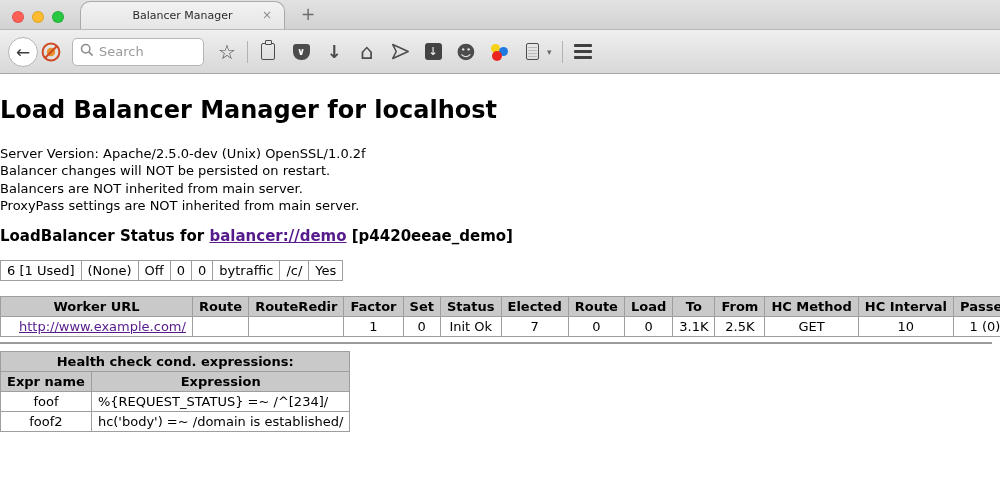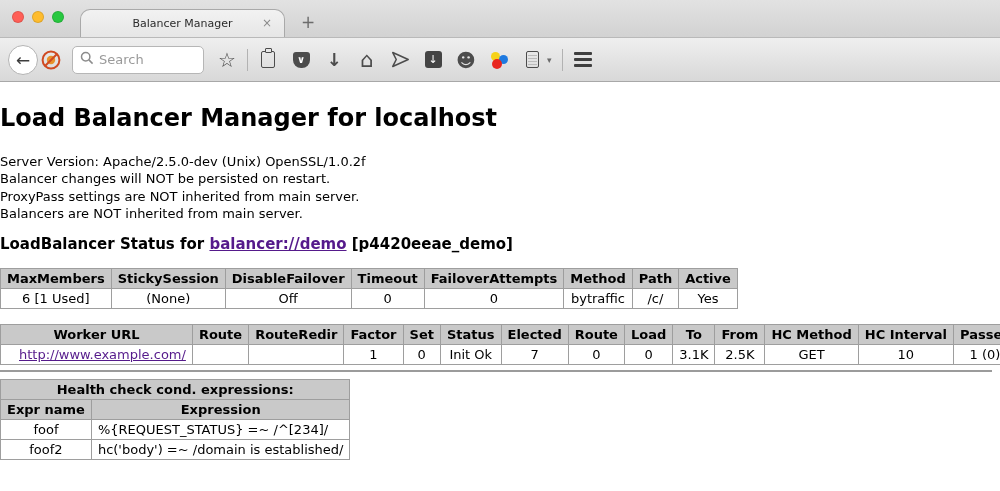--- a/index.html
+++ b/index.html
@@ -4,21 +4,21 @@
 <style>
   * { box-sizing: border-box; margin: 0; padding: 0; }
   html,body { width:1000px; height:491px; }
   body {
     font-family: "DejaVu Sans", "Liberation Sans", sans-serif;
     background:#fff; overflow:hidden; position:relative;
   }
 
   
   .titlebar {
-    height:38px; background:linear-gradient(#e2e2e2,#d2d2d2);
+    height:30px; background:linear-gradient(#e2e2e2,#d2d2d2);
     border-bottom:1px solid #b9b9b9;
     display:flex; align-items:flex-end; position:relative;
   }
   .lights { position:absolute; left:12px; top:11px; display:flex; gap:8px; }
   .light { width:12px; height:12px; border-radius:50%; border:1px solid rgba(0,0,0,.12); }
   .light.red { background:#ff5f57; }
   .light.yellow { background:#febc2e; }
   .light.green { background:#28c840; }
   .tab {
     margin-left:80px; width:205px; height:28px;
@@ -181,40 +181,30 @@
 
   </div>
 </div>
 
 <div class="content">
   <h1 class="page-title">Load Balancer Manager for localhost</h1>
 
   <div class="info">
     <p>Server Version: Apache/2.5.0-dev (Unix) OpenSSL/1.0.2f</p>
     <p>Balancer changes will NOT be persisted on restart.</p>
+    <p>Balancers are NOT inherited from main server.</p>
     <p>ProxyPass settings are NOT inherited from main server.</p>
-    <p>Balancers are NOT inherited from main server.</p>
   </div>
 
   <div class="status-line">
     <span>LoadBalancer Status for </span><a href="#">balancer://demo</a><span> [p4420eeae_demo]</span>
   </div>
 
   <table class="balancer-table">
     <tbody>
-        <tr>
-      <th>MaxMembers</th>
-      <th>StickySession</th>
-      <th>DisableFailover</th>
-      <th>Timeout</th>
-      <th>FailoverAttempts</th>
-      <th>Method</th>
-      <th>Path</th>
-      <th>Active</th>
-    </tr>
     <tr>
       <td>6 [1 Used]</td>
       <td>(None)</td>
       <td>Off</td>
       <td>0</td>
       <td>0</td>
       <td>bytraffic</td>
       <td>/c/</td>
       <td>Yes</td>
     </tr>

